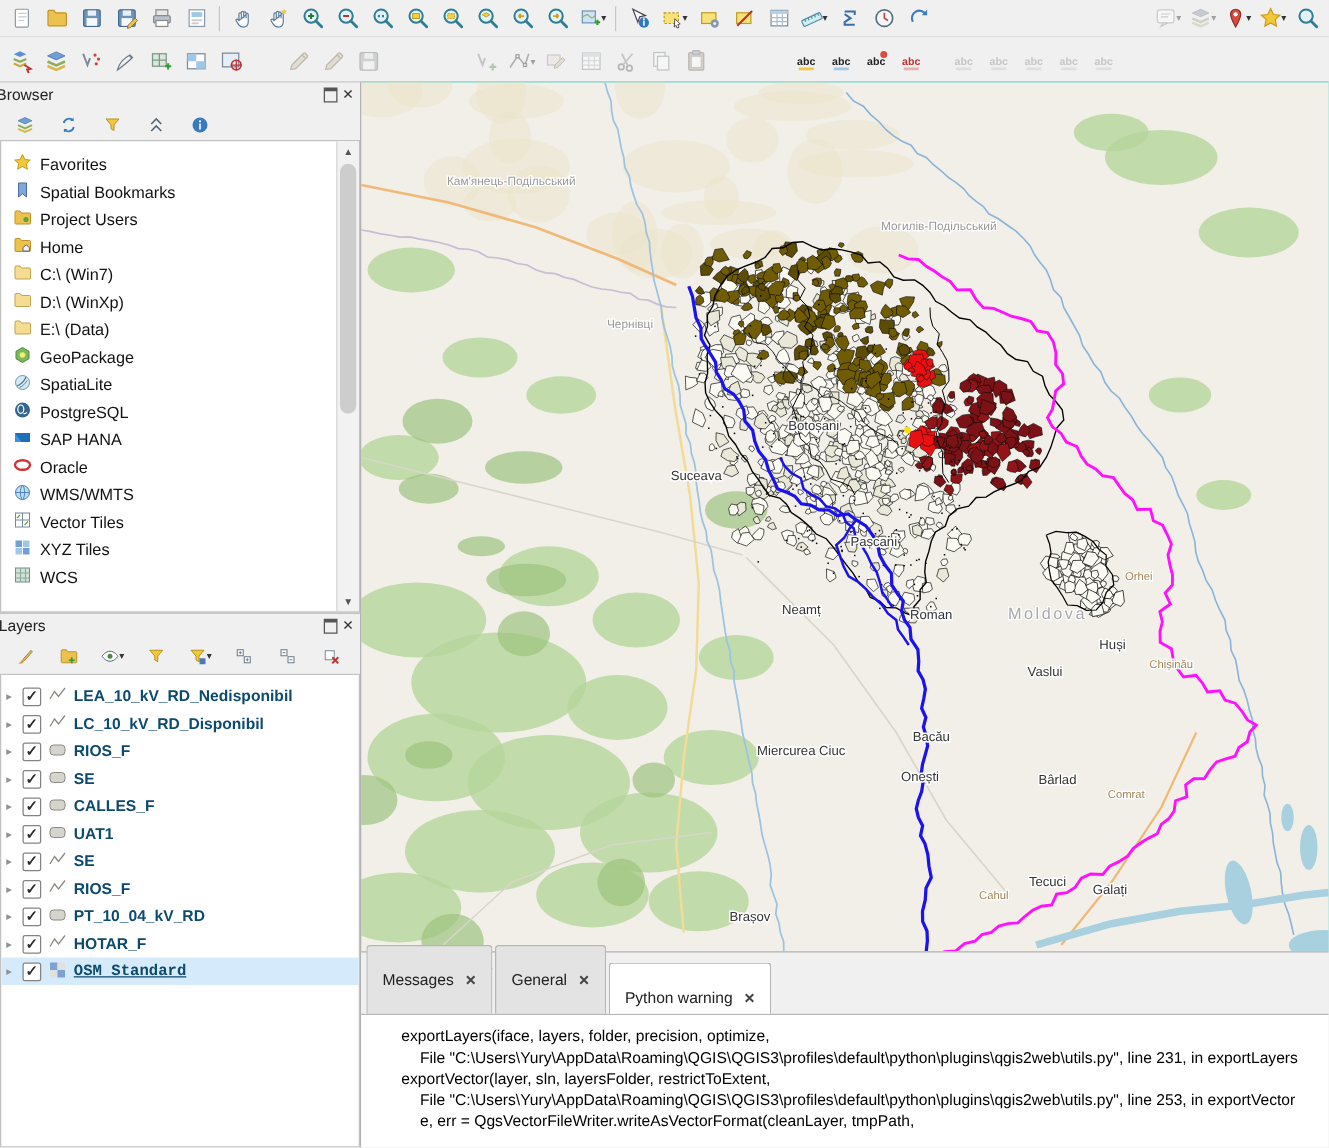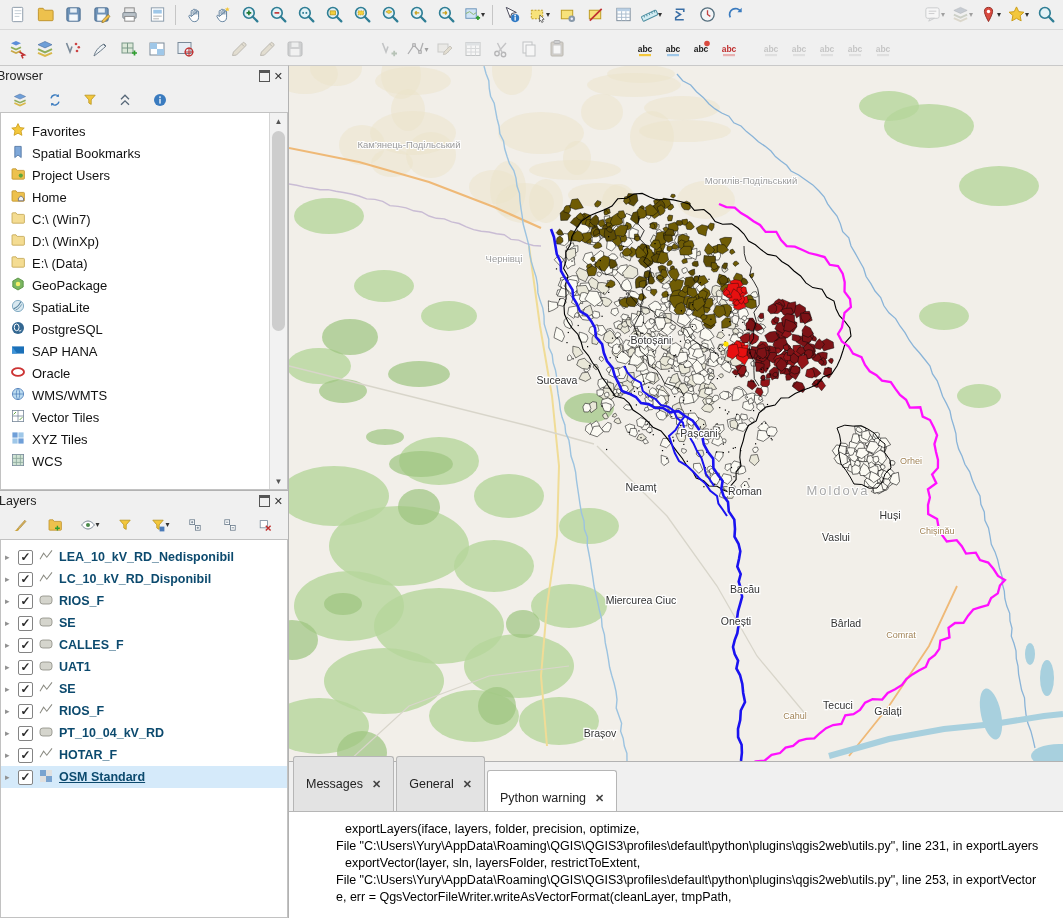--- a/index.html
+++ b/index.html
@@ -29,21 +29,21 @@
   .panel-toolbar{display:flex;gap:7px;padding:3px 6px 2px 6px;align-items:center;height:21px;}
   .tree-wrap{position:absolute;left:0;right:0;bottom:0;background:#fff;border:1px solid #c2c2c2;box-sizing:border-box;overflow:hidden;}
   #browser-tree-wrap{top:46px;}
   #layers-list-wrap{top:48px;}
   .tree{padding-top:7px;}
   .tree-row{height:22px;display:flex;align-items:center;gap:6px;padding-left:9px;white-space:nowrap;}
   .tree-row .lbl{font-size:13px;color:#111;}
   .layer-row{height:22px;display:flex;align-items:center;gap:5px;padding-left:4px;white-space:nowrap;}
   .layer-row .lbl{font-size:12.5px;font-weight:bold;color:#0c4a6e;}
   .layer-row.selected{background:#d5eafa;}
-  .layer-row.selected .lbl{text-decoration:underline;}
+  .layer-row.selected .lbl{text-decoration:underline;font-family:Liberation Mono, monospace;}
   .expander{color:#909090;font-size:9px;width:8px;flex:none;}
   .cbx{width:13px;height:13px;border:1px solid #848484;background:#fff;border-radius:2px;flex:none;
        display:flex;align-items:center;justify-content:center;font-size:12px;font-weight:bold;color:#2b2b2b;line-height:1;}
   .scrollbar{position:absolute;top:0;right:0;bottom:0;width:17px;background:#f2f2f2;border-left:1px solid #d5d5d5;}
   .sb-arrow{height:16px;display:flex;align-items:center;justify-content:center;font-size:8px;color:#555;}
   .sb-thumb{position:absolute;left:2px;right:2px;top:18px;height:200px;background:#cdcdcd;border-radius:7px;}
 
   #map-area{position:absolute;left:289px;top:65px;width:774px;height:696px;background:#5eead4;border-top:1px solid #c9c9c9;box-sizing:border-box;}
   #map-svg{display:block;}
   .ml-city{font-size:10.5px;fill:#333;paint-order:stroke;stroke:#ffffff;stroke-width:2.5px;font-family:"Liberation Sans",sans-serif;}
@@ -54,21 +54,21 @@
   #log-panel{position:absolute;left:289px;top:761px;width:774px;height:157px;background:#f0f0f0;border-top:1px solid #b2b2b2;box-sizing:border-box;}
   #log-header{height:22px;display:flex;align-items:center;padding:0 24px;font-size:12.5px;color:#6d28d9;}
   #log-tabs{display:flex;align-items:flex-end;height:27px;padding-left:4px;}
   .tab{display:flex;align-items:center;gap:9px;padding:20px 12px;margin-right:2px;background:#e3e3e3;
        border:1px solid #b6b6b6;border-bottom:none;border-radius:3px 3px 0 0;font-size:12.5px;color:#222;position:relative;}
   .tab.active{background:#fff;z-index:2;padding-bottom:6px;}
   .tab-close{font-size:11px;color:#444;font-weight:bold;}
   #log-content{position:absolute;left:0;right:0;top:49px;bottom:0;background:#fff;border-top:1px solid #b6b6b6;overflow:hidden;padding-top:9px;}
   .log-line{line-height:17px;font-size:12.5px;color:#000;white-space:nowrap;}
   .log-line.file{padding-left:47px;}
-  .log-line.code{padding-left:32px;margin-left:24px;}
+  .log-line.code{padding-left:32px;}
 </style>
 </head>
 <body>
 
 <div id="tb1" class="toolbar">
     <div class="tbtn">
       <span class="icon">
         <svg viewBox="0 0 20 20" width="19" height="19">
           <rect x="4.5" y="2.5" width="11" height="15" rx="1" fill="#fff" stroke="#8a99a8"></rect>
           <path d="M7 6h7M7 9h7M7 12h5" stroke="#c2ccd4" fill="none"></path>

